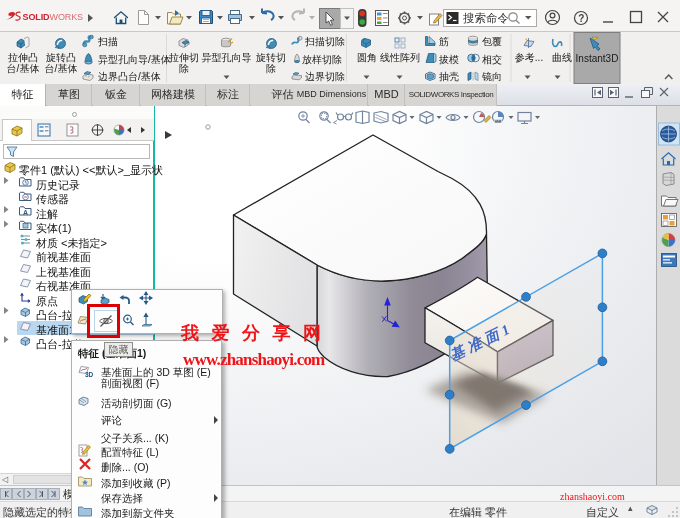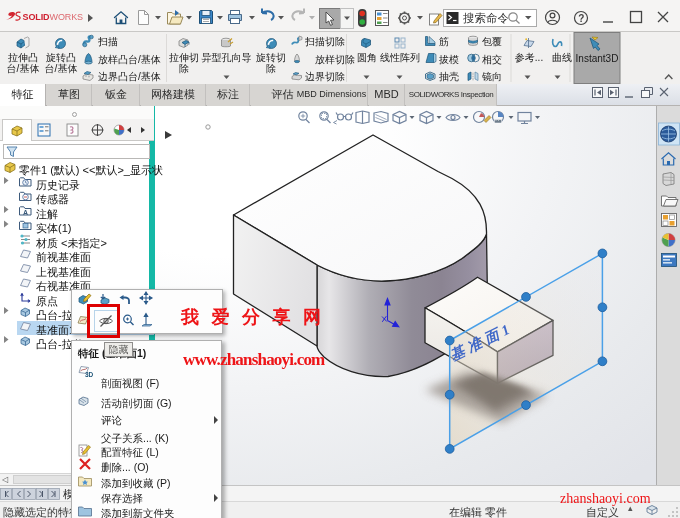--- a/index.html
+++ b/index.html
@@ -6,35 +6,35 @@
 html,body { width:680px; height:518px; overflow:hidden; }
 body { font-family:"Liberation Sans", sans-serif; position:relative; background:#fff; }
 .abs { position:absolute; }
 #titlebar { left:0; top:0; width:680px; height:32px; background:#f5f4f3; border-bottom:1px solid #c9c8c6; z-index:2; }
 #ribbon { left:0; top:32px; width:680px; height:52px; background:#f1f0ef; z-index:2; }
 .rbtxt { position:absolute; font-size:10px; color:#1a1a1a; text-align:center; line-height:11px; white-space:nowrap; }
 #tabrow { left:0; top:84px; width:497px; height:22px; background:#d7d5d2; border-bottom:1px solid #b5b3b1; z-index:2; }
 #tabrow .tab { position:absolute; top:0; height:22px; font-size:11px; color:#2b2b2b; text-align:center; line-height:21px; border-right:1px solid #c2c0be; background:#d7d5d2; overflow:hidden; }
 #tabrow .tab.active { background:#ffffff; color:#1a1a1a; border-right:1px solid #b5b3b1; height:22px; }
 #tabrowR { left:497px; top:84px; width:183px; height:22px; background:linear-gradient(#eef0f4,#dbdfe6); border-bottom:1px solid #b5b3b1; z-index:2; }
-#lpanel { left:0; top:106px; width:155px; height:379px; background:#ffffff; border-right:6px solid #14b8a6; z-index:3; }
+#lpanel { left:0; top:106px; width:155px; height:379px; background:#ffffff; border-right:2px solid #14b8a6; z-index:3; }
 #viewport { left:155px; top:106px; width:501px; height:379px; background:radial-gradient(ellipse 620px 460px at 12% 8%, #ffffff 26%, #f2f3f5 55%, #e8eaed 80%, #e2e4e9 100%); z-index:1; }
 #taskpane { left:656px; top:106px; width:24px; height:379px; background:#dbdbdb; border-left:1px solid #adadad; z-index:2; }
 #dtabs { left:0; top:485px; width:680px; height:16px; background:#f4f4f4; border-top:1px solid #c4c4c4; z-index:2; }
 #statusbar { left:0; top:501px; width:680px; height:17px; background:#f0f0f0; border-top:1px solid #d8d8d8; font-size:11px; color:#333; z-index:2; }
 #modelsvg { left:0; top:0; z-index:4; pointer-events:none; }
 #ctxtb { left:71px; top:289px; width:152px; height:45px; background:#fdfdfd; border:1px solid #b0b0b0; box-shadow:2px 2px 4px rgba(0,0,0,0.3); z-index:40; }
 #ctxmenu { left:71px; top:340px; width:151px; height:184px; background:#fdfdfd; border:1px solid #b0b0b0; border-bottom:none; box-shadow:3px 2px 4px rgba(0,0,0,0.3); z-index:40; }
 .mi { position:absolute; left:29px; font-size:10.5px; color:#1a1a1a; white-space:nowrap; }
 #redbox { left:87px; top:304px; width:33px; height:34px; border:3px solid #dd0000; z-index:60; }
 #tooltip { left:104px; top:342px; width:29px; height:15px; background:#edece9; border:1px solid #8e8d8b; font-size:10px; color:#5a5a58; text-align:center; line-height:13px; z-index:70; }
 .wm { color:#ee1417; z-index:90; white-space:nowrap; }
-#wm1 { left:181px; top:305px; font-size:18px; font-weight:bold; letter-spacing:12.5px; }
+#wm1 { left:181px; top:321px; font-size:18px; font-weight:bold; letter-spacing:12.5px; }
 #wm2 { left:183px; top:350px; font-size:17px; font-weight:bold; font-family:"Liberation Serif",serif; letter-spacing:-0.8px; }
-#wm3 { left:560px; top:491px; font-size:14px; font-family:"Liberation Serif",serif; }
+#wm3 { left:560px; top:491px; font-size:10px; font-family:"Liberation Serif",serif; }
 .trow { position:absolute; left:0; width:154px; height:14px; font-size:11px; color:#111; white-space:nowrap; }
 .trow .lbl { position:absolute; top:1px; }
 </style>
 </head>
 <body>
 <div class="abs" id="titlebar">
   <svg class="abs" style="left:0;top:0" width="680" height="32" viewBox="0 0 680 32">
 
     <g>
       <path d="M5,20 C8,19.5 10.5,18 12,15.8 C9.5,16.3 8,15.6 8.4,14 C8.8,12.4 11.2,11.6 13.2,12 C15.2,12.4 15.6,14 14.4,15.6 C12.8,17.9 8.5,20 5,20 Z" fill="#d22630"></path>
@@ -281,27 +281,27 @@
     <use href="#ddarr" x="363.5" y="43.5"></use>
     <use href="#ddarr" x="396.5" y="43.5"></use>
     <use href="#ddarr" x="524.5" y="43.5"></use>
     <use href="#ddarr" x="554.5" y="43.5"></use>
 
     <path d="M665,47 L668.7,43 L672.4,47" fill="none" stroke="#555" stroke-width="1.3"></path>
   </svg>
   <div class="rbtxt" style="left:2px;top:20px;width:42px">拉伸凸<br>台/基体</div>
   <div class="rbtxt" style="left:40px;top:20px;width:42px">旋转凸<br>台/基体</div>
   <div class="rbtxt" style="left:98px;top:4px;text-align:left">扫描</div>
-  <div class="rbtxt" style="left:98px;top:22px;text-align:left">放样凸台/基体</div>
+  <div class="rbtxt" style="left:98px;top:22px;text-align:left">异型孔向导/基体</div>
   <div class="rbtxt" style="left:98px;top:39px;text-align:left">边界凸台/基体</div>
   <div class="rbtxt" style="left:163px;top:20px;width:42px">拉伸切<br>除</div>
   <div class="rbtxt" style="left:201px;top:20px;width:51px">异型孔向导</div>
   <div class="rbtxt" style="left:250px;top:20px;width:42px">旋转切<br>除</div>
   <div class="rbtxt" style="left:305px;top:4px;text-align:left">扫描切除</div>
-  <div class="rbtxt" style="left:315px;top:22px;text-align:left">放样切除</div>
+  <div class="rbtxt" style="left:302px;top:22px;text-align:left">放样切除</div>
   <div class="rbtxt" style="left:305px;top:39px;text-align:left">边界切除</div>
   <div class="rbtxt" style="left:346px;top:20px;width:42px">圆角</div>
   <div class="rbtxt" style="left:379px;top:20px;width:42px">线性阵列</div>
   <div class="rbtxt" style="left:439px;top:4px;text-align:left">筋</div>
   <div class="rbtxt" style="left:439px;top:22px;text-align:left">拔模</div>
   <div class="rbtxt" style="left:439px;top:39px;text-align:left">抽壳</div>
   <div class="rbtxt" style="left:482px;top:4px;text-align:left">包覆</div>
   <div class="rbtxt" style="left:482px;top:22px;text-align:center">相交</div>
   <div class="rbtxt" style="left:482px;top:39px;text-align:center">镜向</div>
   <div class="rbtxt" style="left:508px;top:20px;width:42px">参考...</div>
@@ -745,20 +745,21 @@
 
     <g transform="translate(68,23)" stroke="#2a5a8a" stroke-width="1.1" fill="#2a5a8a">
       <path d="M6,2 L6,12" fill="none"></path>
       <path d="M6,0.5 L4.3,3.5 L7.7,3.5 Z"></path>
       <path d="M2,13 L10,13 L12,11.5 L4,11.5 Z" fill="#9ec4e0" stroke="#2a5a8a" stroke-width="0.7"></path>
     </g>
   </svg>
 </div>
 <div class="abs" id="ctxmenu">
   <div class="mi" style="left:6px;top:6px;font-weight:bold">特征 (基准面1)</div>
+  <div class="mi" style="top:24.5px">基准面上的 3D 草图 (E)</div>
   <div class="mi" style="top:36px">剖面视图 (F)</div>
   <div class="mi" style="top:56px">活动剖切面 (G)</div>
   <div class="mi" style="top:73px">评论</div>
   <div class="mi" style="top:90.5px">父子关系... (K)</div>
   <div class="mi" style="top:105px">配置特征 (L)</div>
   <div class="mi" style="top:120px">删除... (O)</div>
   <div class="mi" style="top:135.5px">添加到收藏 (P)</div>
   <div class="mi" style="top:150.5px">保存选择</div>
   <div class="mi" style="top:165.5px">添加到新文件夹</div>
   <svg class="abs" style="left:0;top:0" width="151" height="184" viewBox="0 0 151 184">

